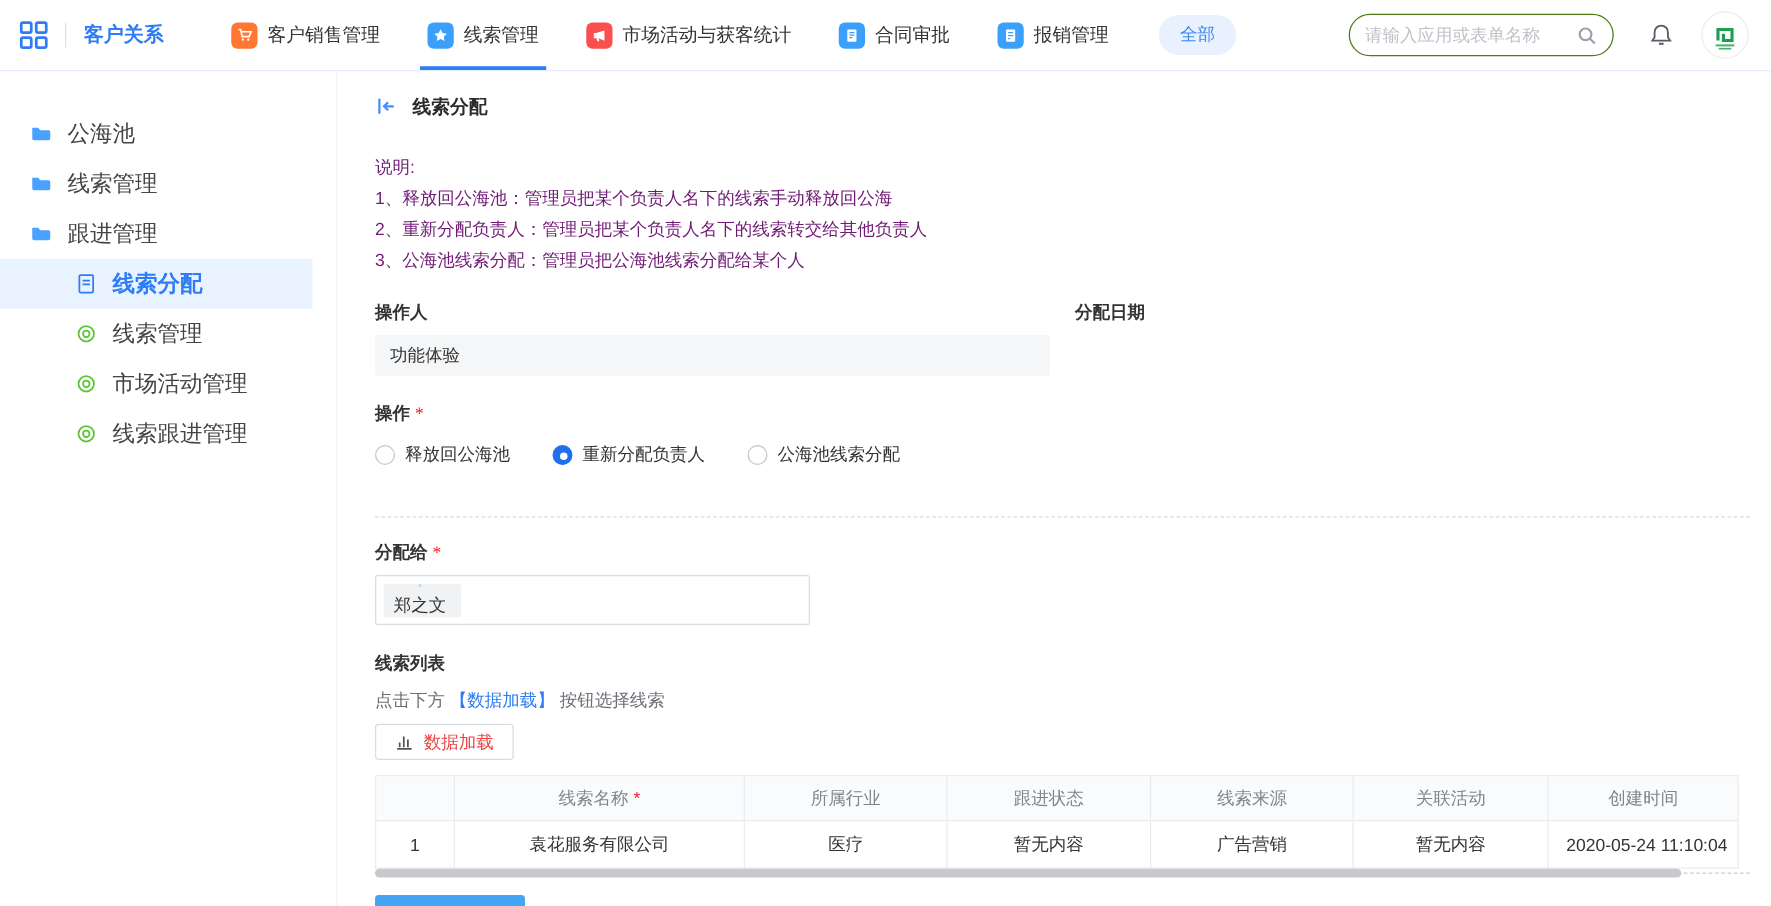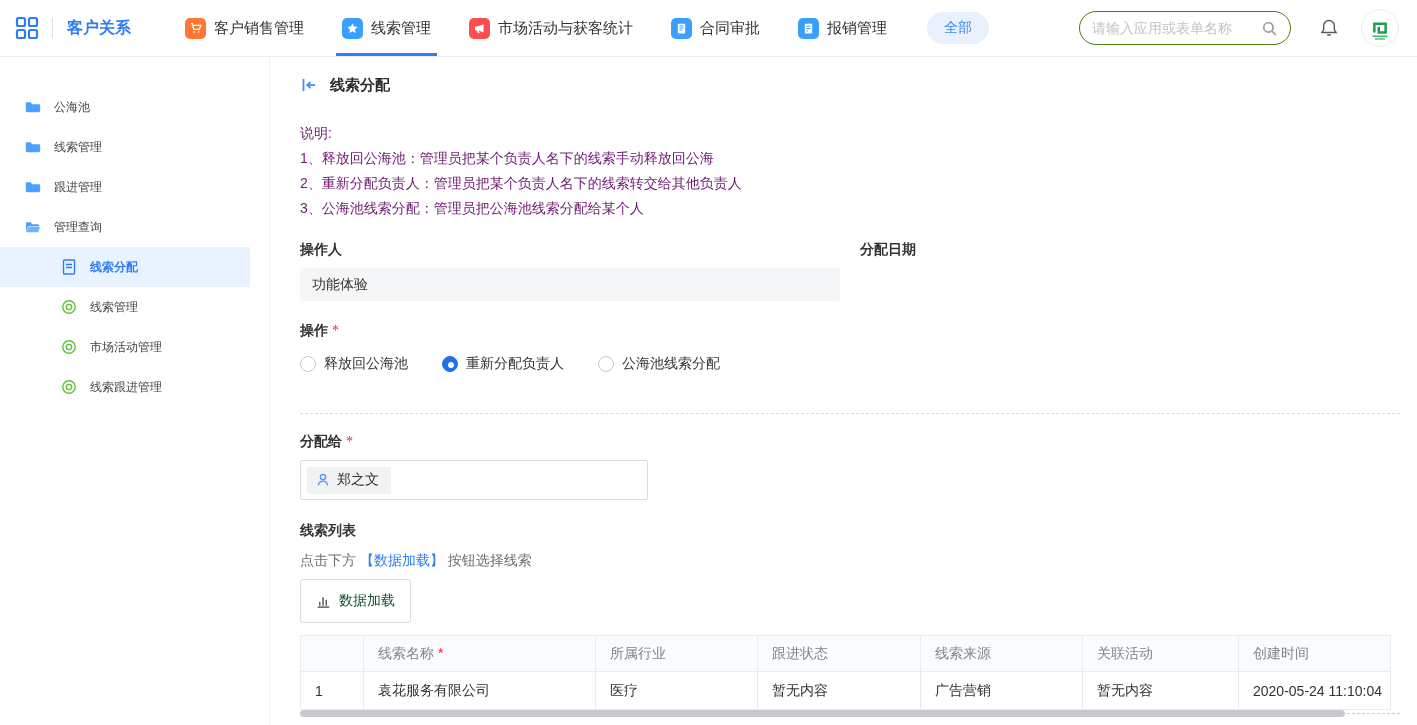--- a/index.html
+++ b/index.html
@@ -40,21 +40,21 @@
 
   
   .sidebar { width:270px; flex:none; border-right:1px solid #f0f2f6; padding-top:16px; }
   .sb-search { margin:0 20px 0 16px; height:32px; border:1px solid #dfe2e8; border-radius:16px;
     display:flex; align-items:center; padding:0 12px; }
   .sb-search input { border:none; outline:none; flex:1; font-size:14px; min-width:0;
     font-family:inherit; background:transparent; }
   .sb-search input::placeholder { color:#c2c6cc; }
   .sb-list { margin-top:14px; }
   .sb-item { height:40px; display:flex; align-items:center; gap:12px; padding-left:24px;
-    cursor:pointer; color:#444; font-size:12px; }
+    cursor:pointer; color:#444; font-size:18px; }
   .sb-item.child { padding-left:60px; }
   .sb-item.active { background:#e9f3ff; color:#2e7cf6; font-weight:bold; width:250px; }
   .sb-icon { width:18px; height:18px; flex:none; display:flex; }
 
   
   .main { flex:1; padding:0 27px 0 30px; position:relative; }
   .page-head { display:flex; align-items:center; gap:12px; padding-top:16px; height:40px; }
   .back-icon { width:18px; height:18px; cursor:pointer; display:flex; }
   .page-title { font-size:15px; font-weight:bold; color:#2b2b2b; }
 
@@ -75,31 +75,31 @@
   .radio.checked { background:#1f6ff0; border-color:#1f6ff0; }
   .radio.checked::after { content:''; position:absolute; left:5px; top:5px; width:6px;
     height:6px; background:#fff; border-radius:50%; }
 
   .dash-hr { border:none; border-top:1px dashed #d8dbe0; margin-top:40px; }
 
   .assign-block { margin-top:19px; }
   .assign-box { width:348px; height:40px; border:1px solid #d9dce1; border-radius:2px;
     display:flex; align-items:center; padding:0 6px; cursor:pointer; background:#fff; }
   .user-tag { background:#f1f2f4; border-radius:2px; height:27px; display:flex;
-    align-items:center; gap:6px; padding:0 12px 0 8px; }
+    align-items:center; gap:6px; padding:0 12px 0 8px;flex-direction:column; }
 
   .lead-block { margin-top:22px; }
   .hint { margin-top:12px; color:#6b6f76; font-size:14px; }
   .hint .link { color:#2e7cf6; cursor:pointer; }
-  .load-btn { margin-top:9px; height:44px; border:1px solid #d9dce1; border-radius:3px;
+  .load-btn { margin-top:9px; height:29px; border:1px solid #d9dce1; border-radius:3px;
     background:#fff; display:inline-flex; align-items:center; gap:8px; padding:0 15px;
-    cursor:pointer; font-size:14px; color:#14532d; font-family:inherit; }
+    cursor:pointer; font-size:14px; color:#ef4444; font-family:inherit; }
 
   table.leads { border-collapse:collapse; margin-top:12px; width:1090px; table-layout:fixed; }
-  table.leads th, table.leads td { border:1px solid #e9ebee; padding:0 14px; text-align:left;
+  table.leads th, table.leads td { border:1px solid #e9ebee; padding:0 14px; text-align:center;
     font-size:14px; overflow:hidden; white-space:nowrap; }
   table.leads th { background:#fafbfc; color:#80858d; font-weight:normal; height:36px; }
   table.leads td { height:38px; color:#333; background:#fff; }
   td.num { text-align:center; color:#555; }
   td.muted { color:#c9ccd3; }
 
   .scroll-row { position:relative; height:10px; width:1100px; }
   .scroll-row::before { content:''; position:absolute; left:0; right:0; top:3px;
     border-top:1px dashed #c9ccd3; }
   .scroll-thumb { position:absolute; left:0; top:0; width:1045px; height:7px;
@@ -218,29 +218,20 @@
         </span>
         <span>线索管理</span>
       </div>
       <div class="sb-item">
         <span class="sb-icon">
           <svg viewBox="0 0 18 18">
               <path d="M2 4.2h4.6l1.6 2H15a1.2 1.2 0 0 1 1.2 1.2v5.4A1.4 1.4 0 0 1 14.8 14.2H3.2A1.4 1.4 0 0 1 1.8 12.8V4.4z" fill="#4aa1ff"></path>
             </svg>
         </span>
         <span>跟进管理</span>
-      </div>
-      <div class="sb-item">
-        <span class="sb-icon">
-          <svg viewBox="0 0 18 18">
-            <path d="M2 4.2h4.6l1.6 2H14a1 1 0 0 1 1 1v1H4L2 13.5z" fill="#4aa1ff"></path>
-            <path d="M4.2 8.8h12l-2 5.4H2z" fill="#6fb6ff"></path>
-          </svg>
-        </span>
-        <span>管理查询</span>
       </div>
 
       <div class="sb-item child active">
         <span class="sb-icon">
           <svg viewBox="0 0 18 18" fill="none" stroke="#2e7cf6" stroke-width="1.4">
             <rect x="3.5" y="2" width="11" height="14" rx="1"></rect>
             <path d="M6 6.5h6M6 9.5h6"></path>
           </svg>
         </span>
         <span>线索分配</span>

